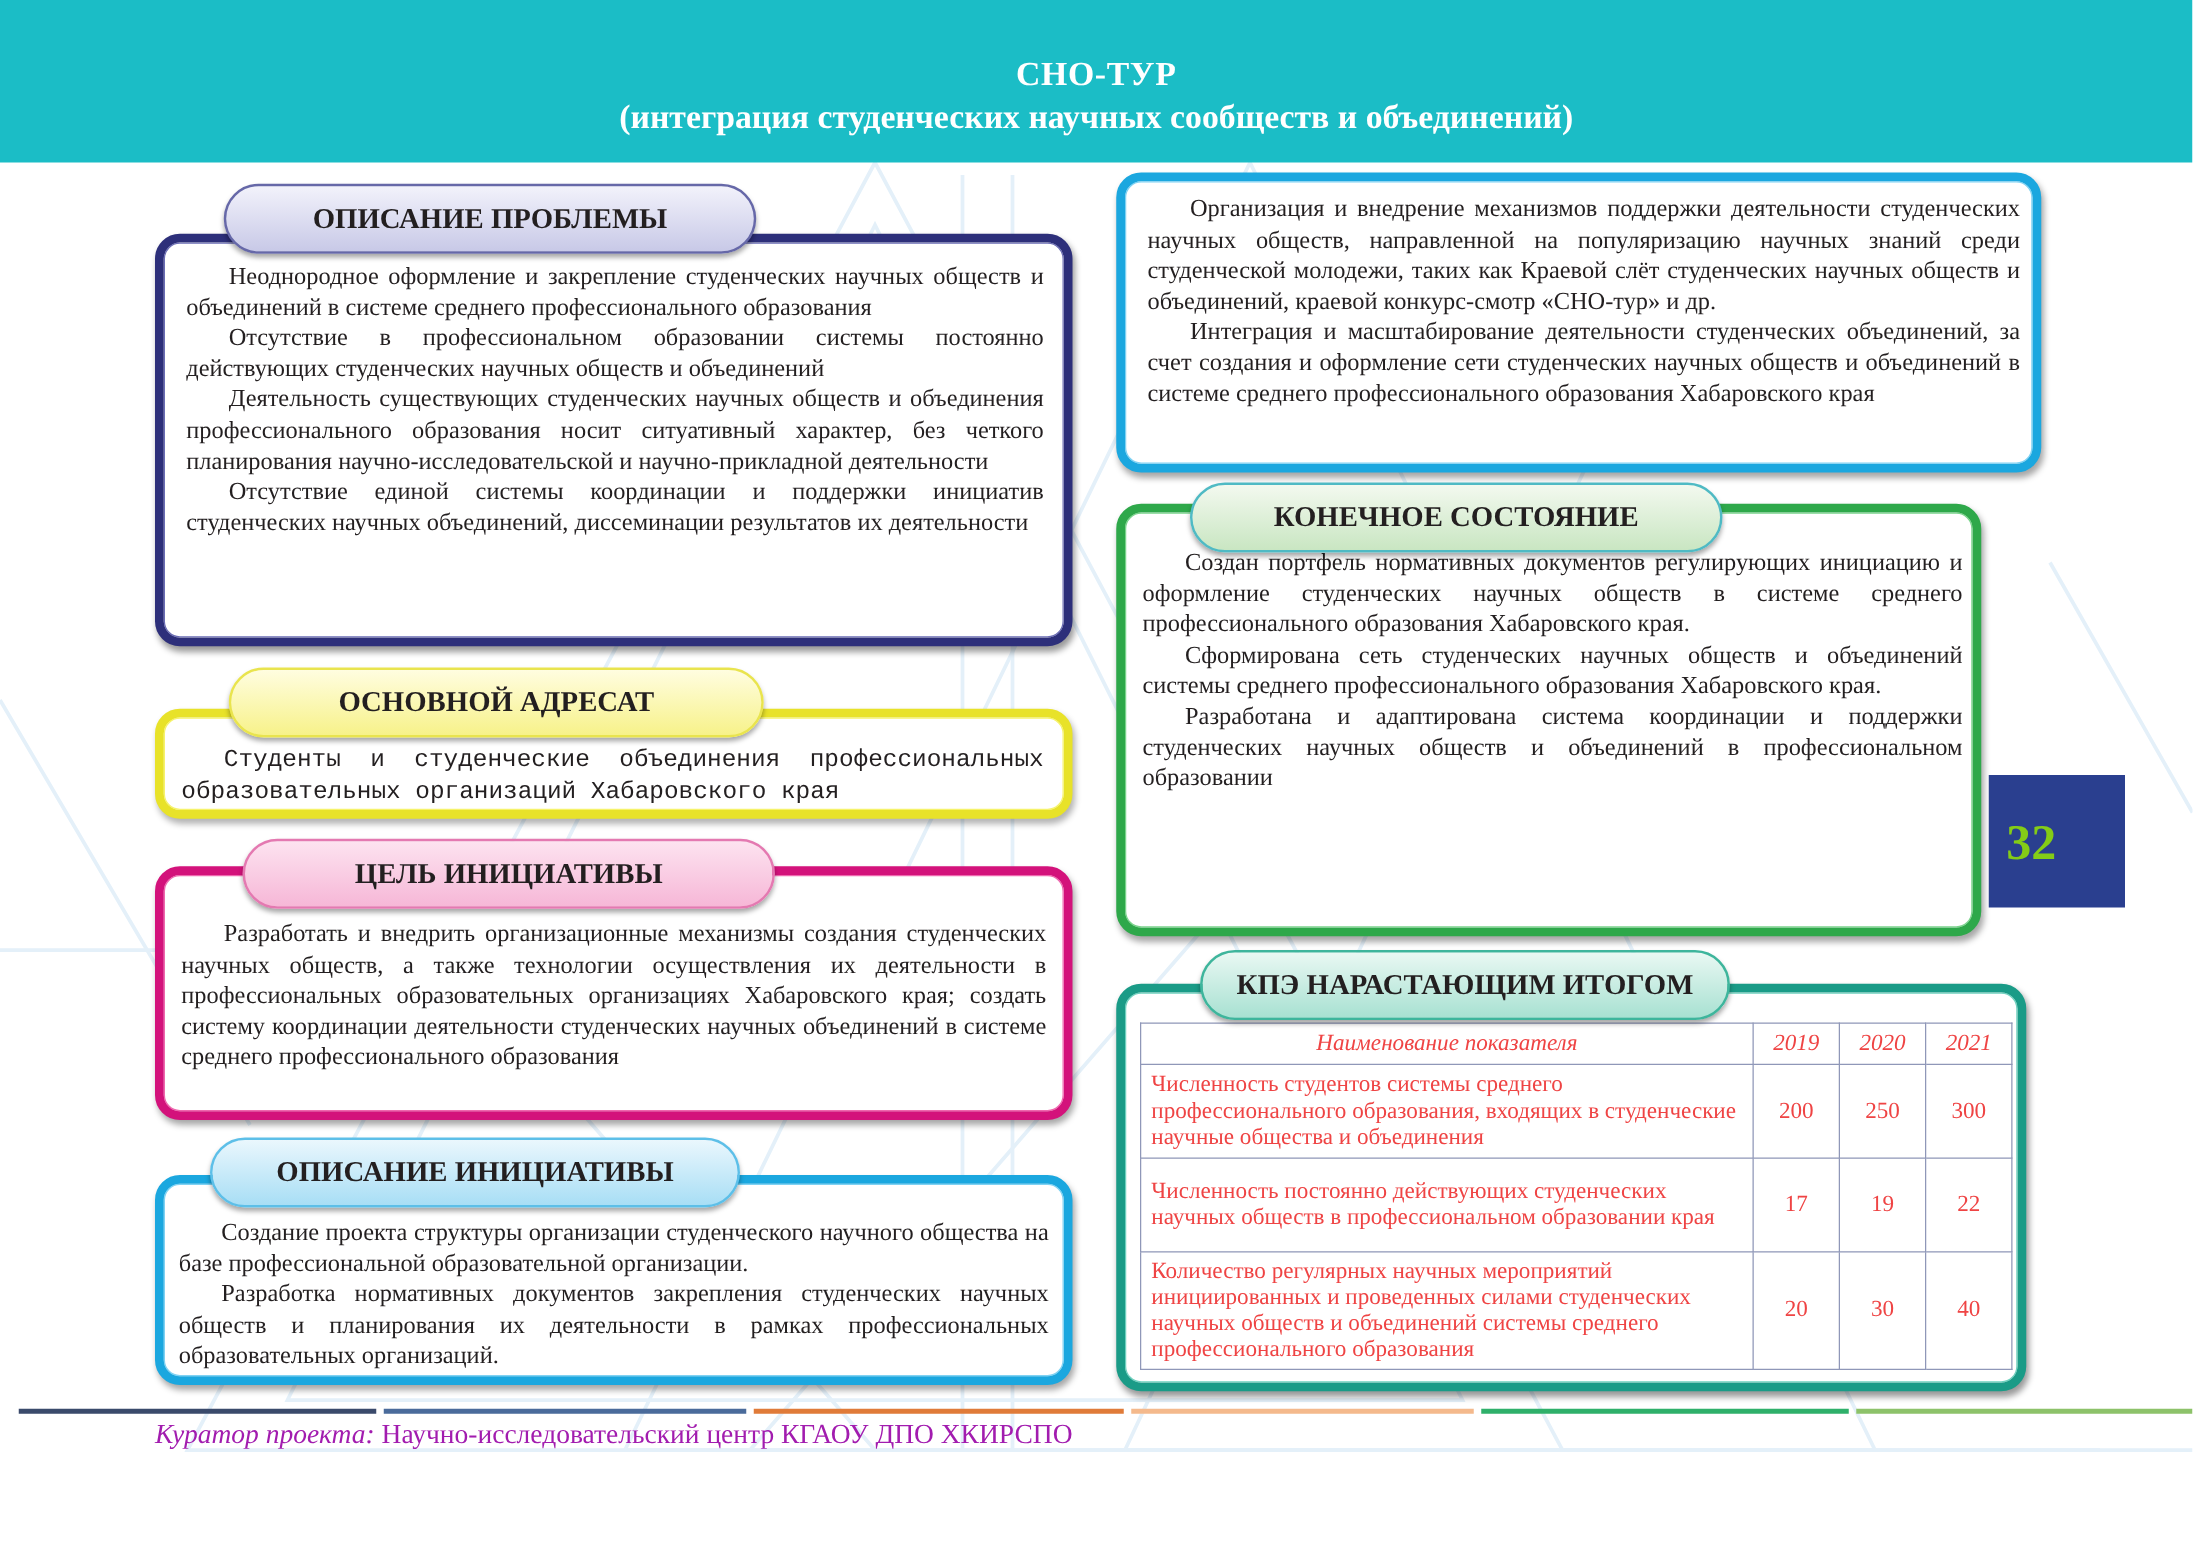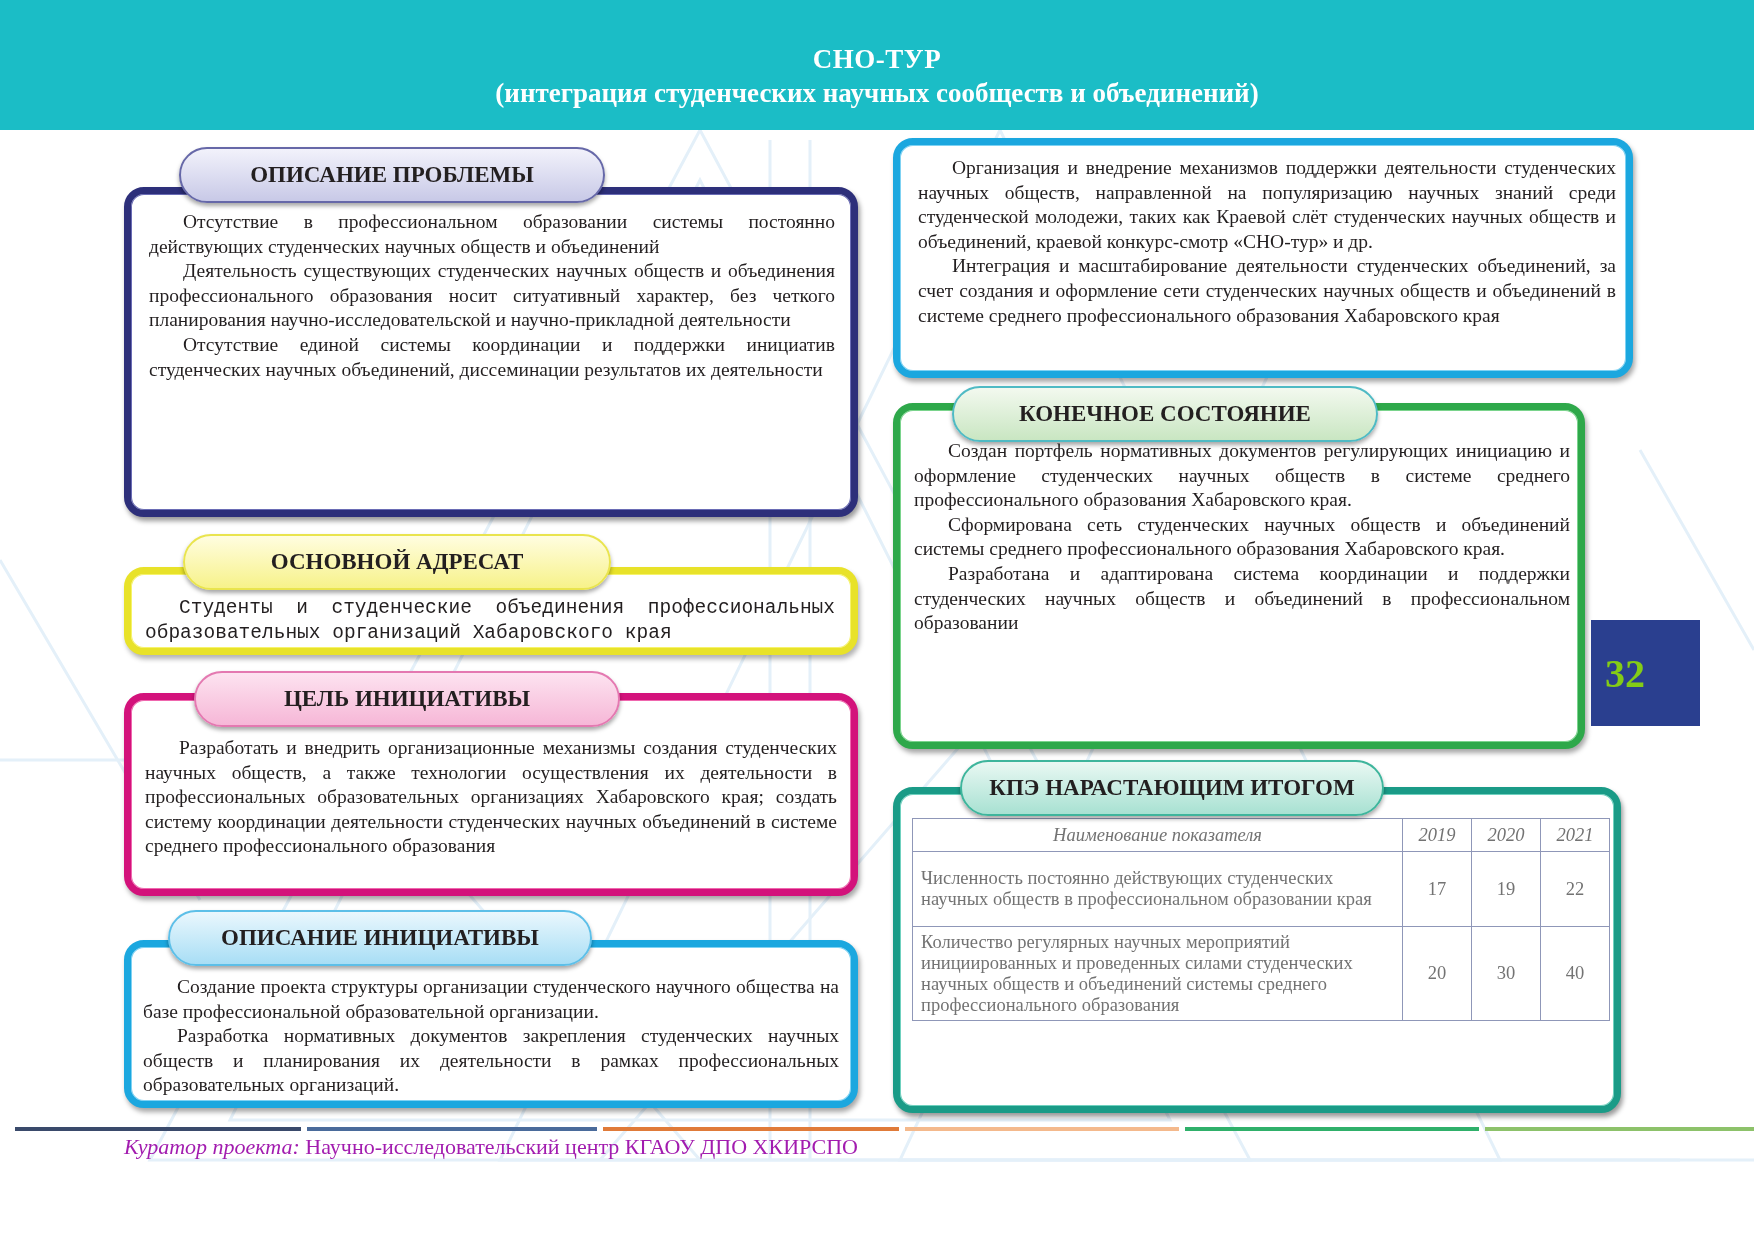--- a/index.html
+++ b/index.html
@@ -54,21 +54,21 @@
   .p-final { left: 893px; top: 403px; width: 692px; height: 346px; border-color: #2ea84a;
     box-shadow: inset 0 0 0 1px #7ad48c, 2px 4px 5px rgba(0,0,0,0.35); }
   .t-final { left: 952px; top: 386px; width: 426px; background: linear-gradient(#f3f9ef, #c9e6c2); border-color: #4fbac4; }
 
   .p-kpi { left: 893px; top: 787px; width: 728px; height: 326px; border-color: #1a9b87;
     box-shadow: inset 0 0 0 1px #6fd1bf, 2px 4px 5px rgba(0,0,0,0.4); }
   .t-kpi { left: 960px; top: 760px; width: 424px; background: linear-gradient(#e9f8f3, #a8e1d2); border-color: #3eb59c; }
 
   .kpi-table {
     position: absolute; left: 12px; top: 24px; width: 698px; border-collapse: collapse;
-    font-family: "Liberation Serif", serif; font-size: 18.5px; line-height: 21px; color: #737373;
+    font-family: "Liberation Serif", serif; font-size: 18.5px; line-height: 21px; color: #ef4444;
   }
   .kpi-table th, .kpi-table td { border: 1.5px solid #8f97b8; }
   .kpi-table th { font-weight: normal; font-style: italic; height: 33px; font-size: 18.5px; }
   .kpi-table td.name { padding: 3px 8px; text-align: left; vertical-align: middle; }
   .kpi-table td.val { text-align: center; vertical-align: middle; width: 69px; }
   .kpi-table th.year { width: 69px; }
   .kpi-table tr.r1 td { height: 75px; }
   .kpi-table tr.r2 td { height: 75px; }
   .kpi-table tr.r3 td { height: 94px; }
 
@@ -105,20 +105,21 @@
 </svg>
 
 <header class="header">
   <div class="title">СНО-ТУР</div>
   <div class="subtitle">(интеграция студенческих научных сообществ и объединений)</div>
 </header>
 
 <div class="tab t-problem">ОПИСАНИЕ ПРОБЛЕМЫ</div>
 <section class="panel p-problem">
   <div class="body" style="left:18px; top:16px; width:686px;">
+    <p>Неоднородное оформление и закрепление студенческих научных обществ и объединений в системе среднего профессионального образования</p>
     <p>Отсутствие в профессиональном образовании системы постоянно действующих студенческих научных обществ и объединений</p>
     <p>Деятельность существующих студенческих научных обществ и объединения профессионального образования носит ситуативный характер, без четкого планирования научно-исследовательской и научно-прикладной деятельности</p>
     <p>Отсутствие единой системы координации и поддержки инициатив студенческих научных объединений, диссеминации результатов их деятельности</p>
   </div>
 </section>
 
 <div class="tab t-addr">ОСНОВНОЙ АДРЕСАТ</div>
 <section class="panel p-addr">
   <div class="body" style="left:14px; top:22px; width:690px;font-family:Liberation Mono, monospace;">
     <p>Студенты и студенческие объединения профессиональных образовательных организаций Хабаровского края</p>
@@ -161,20 +162,26 @@
   <table class="kpi-table">
     <thead>
       <tr>
         <th>Наименование показателя</th>
         <th class="year">2019</th>
         <th class="year">2020</th>
         <th class="year">2021</th>
       </tr>
     </thead>
     <tbody>
+      <tr class="r1">
+        <td class="name">Численность студентов системы среднего профессионального образования, входящих в студенческие научные общества и объединения</td>
+        <td class="val">200</td>
+        <td class="val">250</td>
+        <td class="val">300</td>
+      </tr>
       <tr class="r2">
         <td class="name">Численность постоянно действующих студенческих научных обществ в профессиональном образовании края</td>
         <td class="val">17</td>
         <td class="val">19</td>
         <td class="val">22</td>
       </tr>
       <tr class="r3">
         <td class="name">Количество регулярных научных мероприятий инициированных и проведенных силами студенческих научных обществ и объединений системы среднего профессионального образования</td>
         <td class="val">20</td>
         <td class="val">30</td>

